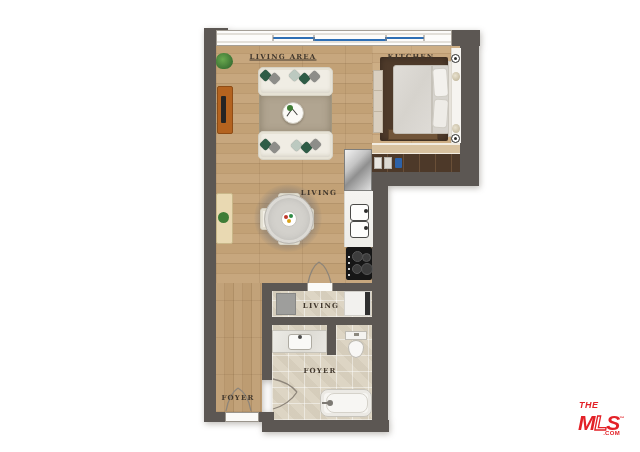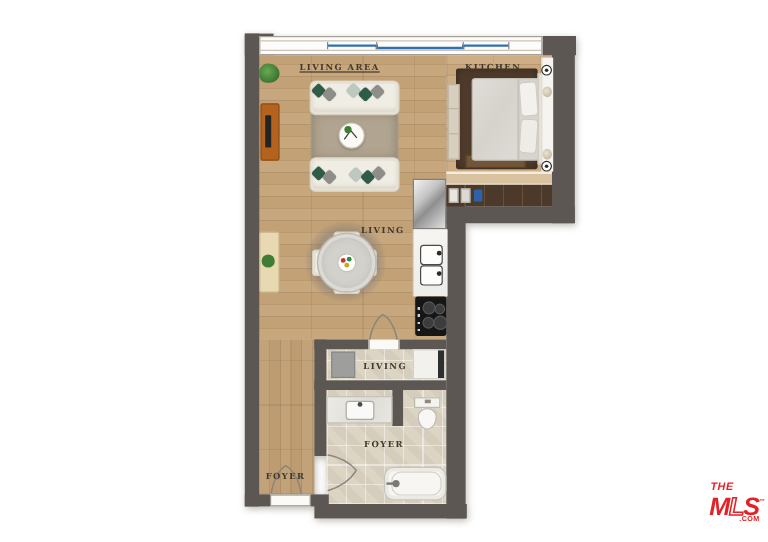--- a/index.html
+++ b/index.html
@@ -30,21 +30,21 @@
   .sofa{background:#f0ede4;border:1px solid #d7d2c4;border-radius:5px;
         box-shadow:inset 0 0 0 2px #e6e2d5, inset 0 -3px 4px rgba(120,110,90,.25);}
   .pillow{width:9px;height:9px;transform:rotate(45deg);border-radius:2px;
         box-shadow:0 0 1px rgba(0,0,0,.4);}
   .chair{background:#f1eee5;border:1px solid #d4d0c2;border-radius:3px;
         box-shadow:inset 0 0 0 2px #e4e0d2;}
   .circle{border-radius:50%;}
   .sink-basin{background:#fdfdfc;border:1px solid #4a4a48;border-radius:3px;}
   .divline{background:rgba(255,255,255,.55);}
   
-  #logo{position:absolute;left:591px;top:401px;width:46px;color:#e32127;}
+  #logo{position:absolute;left:578px;top:401px;width:46px;color:#e32127;}
   .logo-the{font-style:italic;font-weight:bold;font-size:9px;letter-spacing:.5px;margin-left:1px;line-height:9px;}
   .logo-mls{font-style:italic;font-weight:bold;font-size:21px;line-height:17px;letter-spacing:-1px;}
   .logo-l{color:#ffffff;-webkit-text-stroke:1.3px #e32127;}
   .logo-tm{font-size:5px;vertical-align:10px;letter-spacing:0;-webkit-text-stroke:0;}
   .logo-com{font-weight:bold;font-size:6px;text-align:right;margin-right:4px;margin-top:-1px;letter-spacing:.3px;}
 </style>
 </head>
 <body>
 
 <div id="canvas">

